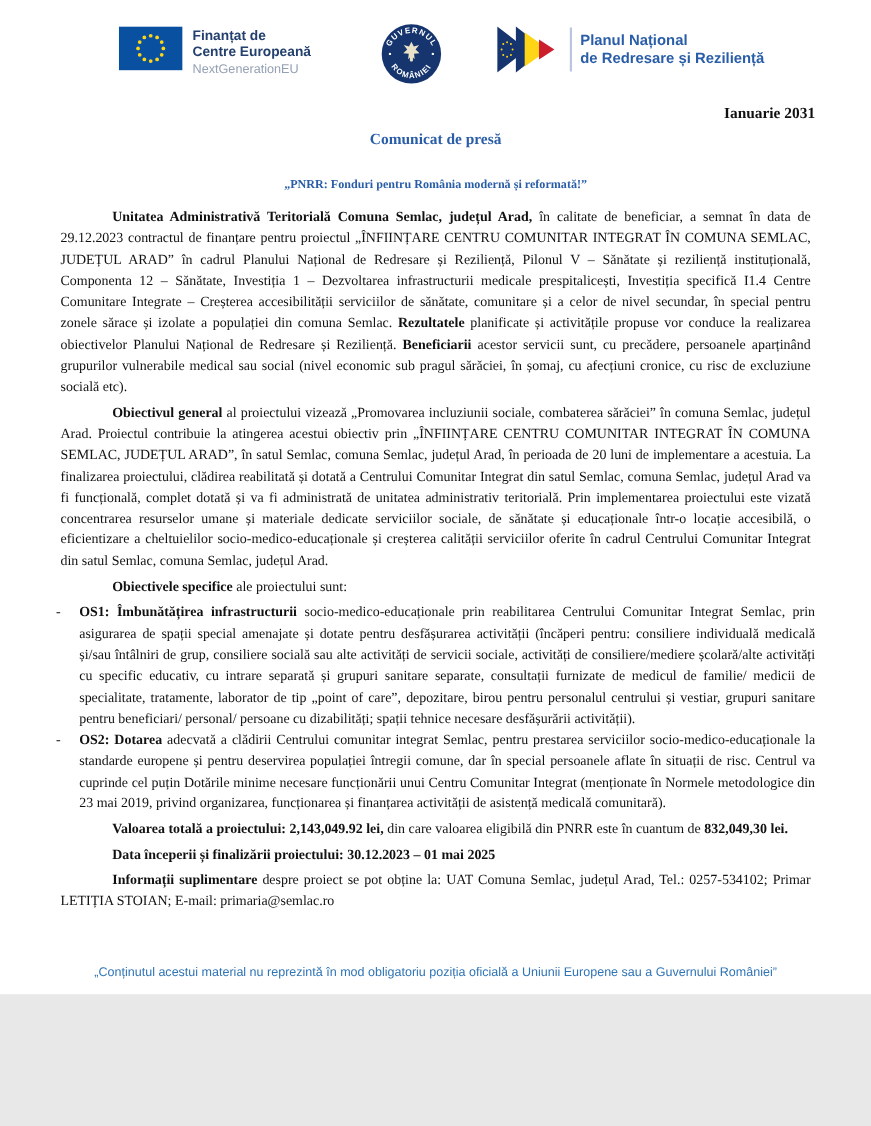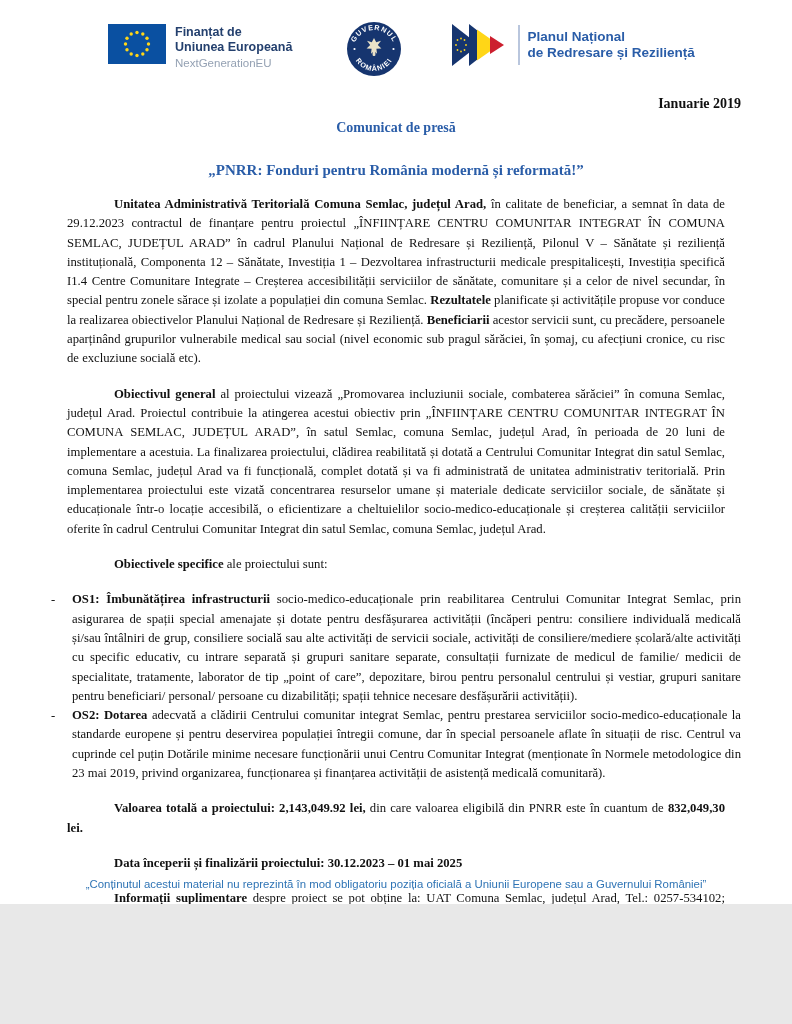--- a/index.html
+++ b/index.html
@@ -15,24 +15,24 @@
   .gov-logo{position:absolute;left:345px;top:0;}
   .pnrr-logo{position:absolute;left:452px;top:3px;display:flex;align-items:center;gap:8px;}
   .pnrr-sep{width:1.5px;height:40px;background:#b9c6dd;}
   .pnrr-text{font-family:"Liberation Sans",sans-serif;font-weight:bold;color:#2a5da8;
              font-size:13.5px;line-height:1.2;}
 
   
   .main{position:absolute;top:96px;left:51px;width:690px;}
   .date{text-align:right;font-weight:bold;font-size:14px;}
   .doc-type{text-align:center;font-weight:bold;font-size:14px;color:#2a5da8;margin-top:8px;}
-  .headline1{text-align:center;font-weight:bold;font-size:15px;color:#2a5da8;margin-top:26px;}
+  .headline1{text-align:center;font-weight:bold;font-size:11px;color:#2a5da8;margin-top:26px;}
   .headline2{text-align:center;font-weight:bold;font-size:14.2px;color:#000;margin-top:7px;}
   .body-text{margin-top:14px;font-size:12.7px;line-height:19.3px;text-align:justify;}
-  .body-text p{margin:16px;text-indent:47px;font-family:Liberation Serif, serif;}
+  .body-text p{margin:4px;text-indent:47px;font-family:Liberation Serif, serif;}
   .bullet{display:flex;}
   .bullet .mark{width:21px;flex:0 0 21px;}
   .bullet .btxt{flex:1;text-align:justify;}
 
   
   .disclaimer{position:absolute;top:878px;left:0;width:792px;text-align:center;
               color:#2f74b5;font-family:"Liberation Sans",sans-serif;font-size:11.4px;}
   .progress{position:absolute;top:911px;left:101px;width:600px;height:16px;}
   .slogan{position:absolute;top:942px;left:0;width:792px;text-align:center;
           color:#2a6ebb;font-weight:bold;font-family:"Liberation Sans",sans-serif;font-size:14.6px;}
@@ -60,21 +60,21 @@
           <circle cx="29" cy="31.5" r="1.7"></circle>
             <circle cx="23.2" cy="30" r="1.7"></circle>
           <circle cx="19" cy="25.8" r="1.7"></circle>
             <circle cx="17.5" cy="20" r="1.7"></circle>
           <circle cx="19" cy="14.2" r="1.7"></circle>
             <circle cx="23.2" cy="10" r="1.7"></circle>
         </g>
       </svg>
       <div class="eu-text">
         <div class="l1">Finanțat de</div>
-        <div class="l2">Uniunea Europeană</div>
+        <div class="l2">Centre Europeană</div>
         <div class="l3">NextGenerationEU</div>
       </div>
     </div>
 
     <div class="gov-logo">
       <svg width="58" height="58" viewBox="0 0 58 58">
         <defs>
           <path id="arcTop" d="M 8,31 A 21,21 0 0 1 50,31"></path>
           <path id="arcBot" d="M 8,30 A 21,21 0 0 0 50,30"></path>
         </defs>
@@ -113,21 +113,21 @@
       </svg>
       <div class="pnrr-sep"></div>
       <div class="pnrr-text">
         <div>Planul Național</div>
         <div>de Redresare și Reziliență</div>
       </div>
     </div>
   </div>
 
   <div class="main">
-    <div class="date">Ianuarie 2019</div>
+    <div class="date">Ianuarie 2031</div>
     <div class="doc-type">Comunicat de presă</div>
     <div class="headline1">„PNRR: Fonduri pentru România modernă și reformată!”</div>
 
     <div class="body-text">
       <p><b>Unitatea Administrativă Teritorială Comuna Semlac, județul Arad,</b><span> în calitate de beneficiar, a semnat în data de 29.12.2023 contractul de finanțare pentru proiectul „ÎNFIINȚARE CENTRU COMUNITAR INTEGRAT ÎN COMUNA SEMLAC, JUDEȚUL ARAD” în cadrul Planului Național de Redresare și Reziliență, Pilonul V – Sănătate și reziliență instituțională, Componenta 12 – Sănătate, Investiția 1 – Dezvoltarea infrastructurii medicale prespitalicești, Investiția specifică I1.4 Centre Comunitare Integrate – Creșterea accesibilității serviciilor de sănătate, comunitare și a celor de nivel secundar, în special pentru zonele sărace și izolate a populației din comuna Semlac. </span><b>Rezultatele</b><span> planificate și activitățile propuse vor conduce la realizarea obiectivelor Planului Național de Redresare și Reziliență. </span><b>Beneficiarii</b><span> acestor servicii sunt, cu precădere, persoanele aparținând grupurilor vulnerabile medical sau social (nivel economic sub pragul sărăciei, în șomaj, cu afecțiuni cronice, cu risc de excluziune socială etc).</span></p>
       <p><b>Obiectivul general</b><span> al proiectului vizează „Promovarea incluziunii sociale, combaterea sărăciei” în comuna Semlac, județul Arad. Proiectul contribuie la atingerea acestui obiectiv prin „ÎNFIINȚARE CENTRU COMUNITAR INTEGRAT ÎN COMUNA SEMLAC, JUDEȚUL ARAD”, în satul Semlac, comuna Semlac, județul Arad, în perioada de 20 luni de implementare a acestuia. La finalizarea proiectului, clădirea reabilitată și dotată a Centrului Comunitar Integrat din satul Semlac, comuna Semlac, județul Arad va fi funcțională, complet dotată și va fi administrată de unitatea administrativ teritorială. Prin implementarea proiectului este vizată concentrarea resurselor umane și materiale dedicate serviciilor sociale, de sănătate și educaționale într-o locație accesibilă, o eficientizare a cheltuielilor socio-medico-educaționale și creșterea calității serviciilor oferite în cadrul Centrului Comunitar Integrat din satul Semlac, comuna Semlac, județul Arad.</span></p>
       <p><b>Obiectivele specifice</b><span> ale proiectului sunt:</span></p>
 
       <div class="bullet">
         <span class="mark">-</span>

